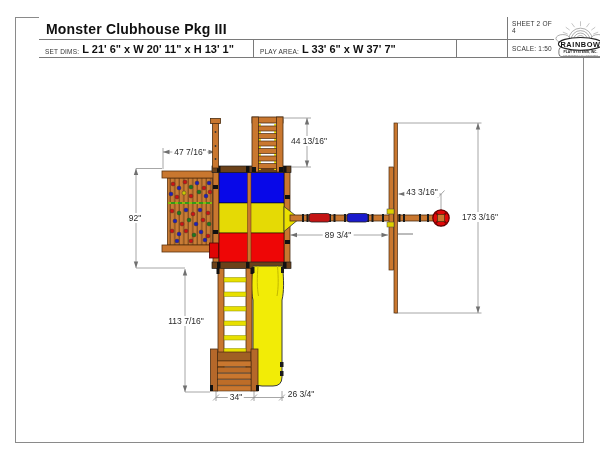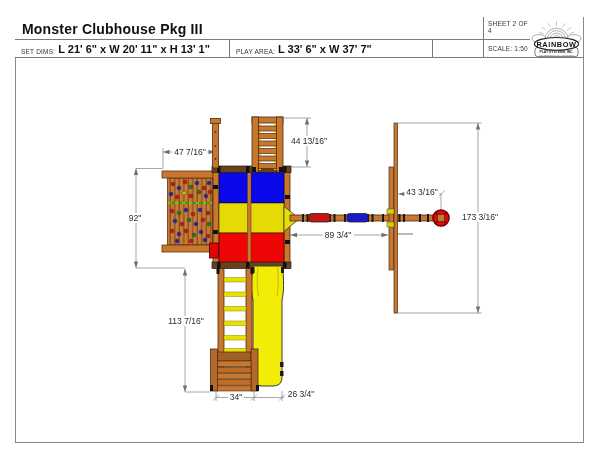--- a/index.html
+++ b/index.html
@@ -1,18 +1,18 @@
 <!DOCTYPE html>
 <html><head>
 <meta charset="utf-8">
 <style>
   html,body{margin:0;padding:0;background:#fff;}
   #page{position:relative;width:600px;height:464px;background:#fff;
         font-family:"Liberation Sans",sans-serif;overflow:hidden;}
-  .cell{position:absolute;box-sizing:border-box;background:#fff;}
+  .cell{position:absolute;box-sizing:border-box;background:#fff;margin-left:24px;}
   .b-r{border-right:1px solid #7a7a7a;}
   .b-b{border-bottom:1px solid #7a7a7a;}
   #sheet-border{position:absolute;left:15px;top:17px;width:569px;height:426px;
         border:1px solid #8a8a8a;box-sizing:border-box;}
   .title-text{font-size:14px;font-weight:bold;color:#101010;padding:4px 0 0 7px;letter-spacing:.2px;}
   .dims-cell{display:flex;align-items:flex-end;padding:0 0 2px 6px;gap:3px;}
   .micro{font-size:6.5px;color:#333;letter-spacing:.2px;}
   .micro-pad{padding:3px 0 0 4px;}
   .big-dim{font-size:11px;font-weight:bold;color:#101010;white-space:nowrap;}
   svg{display:block;}

